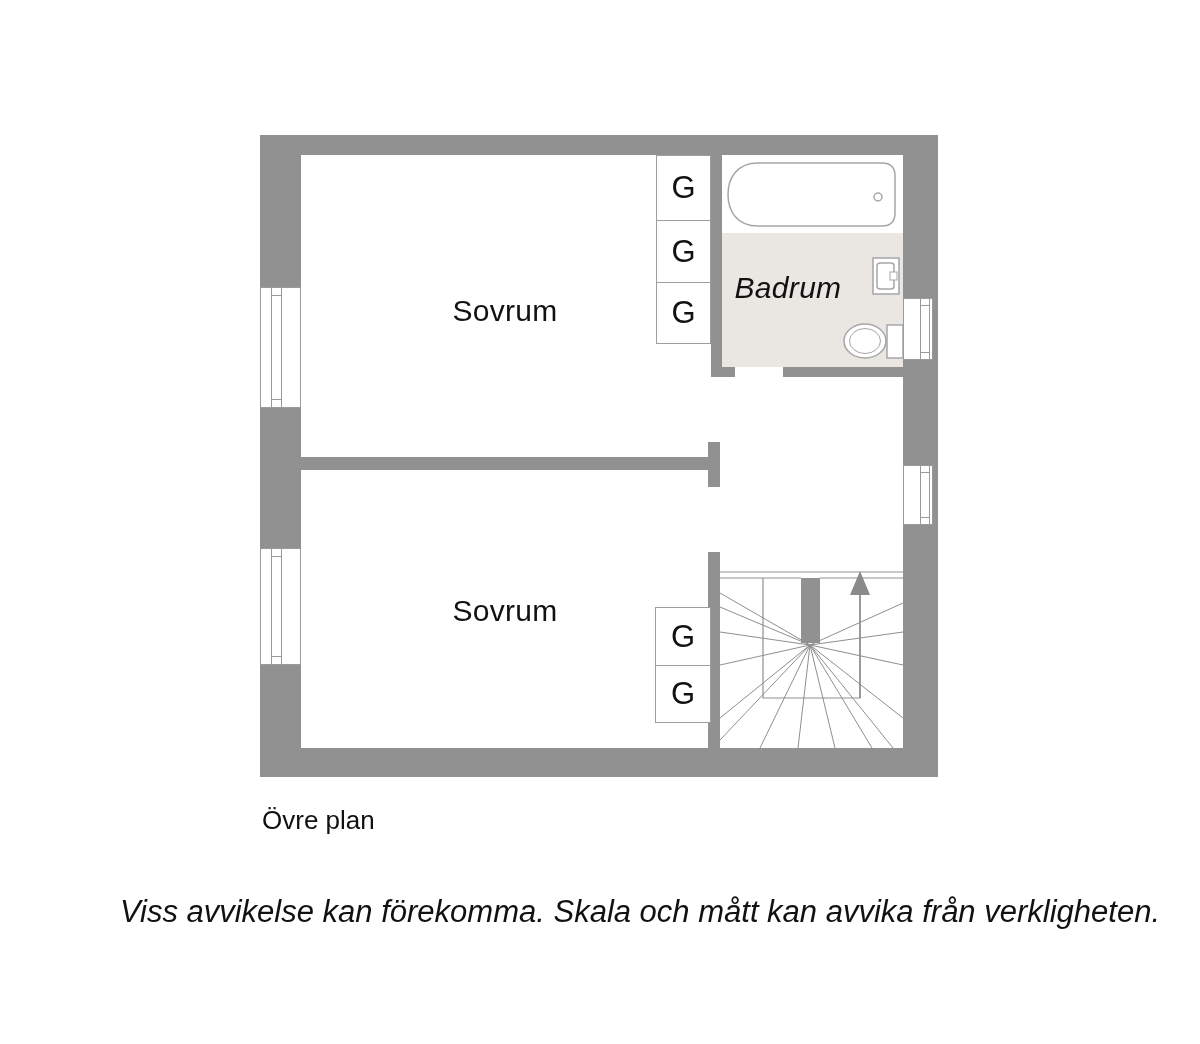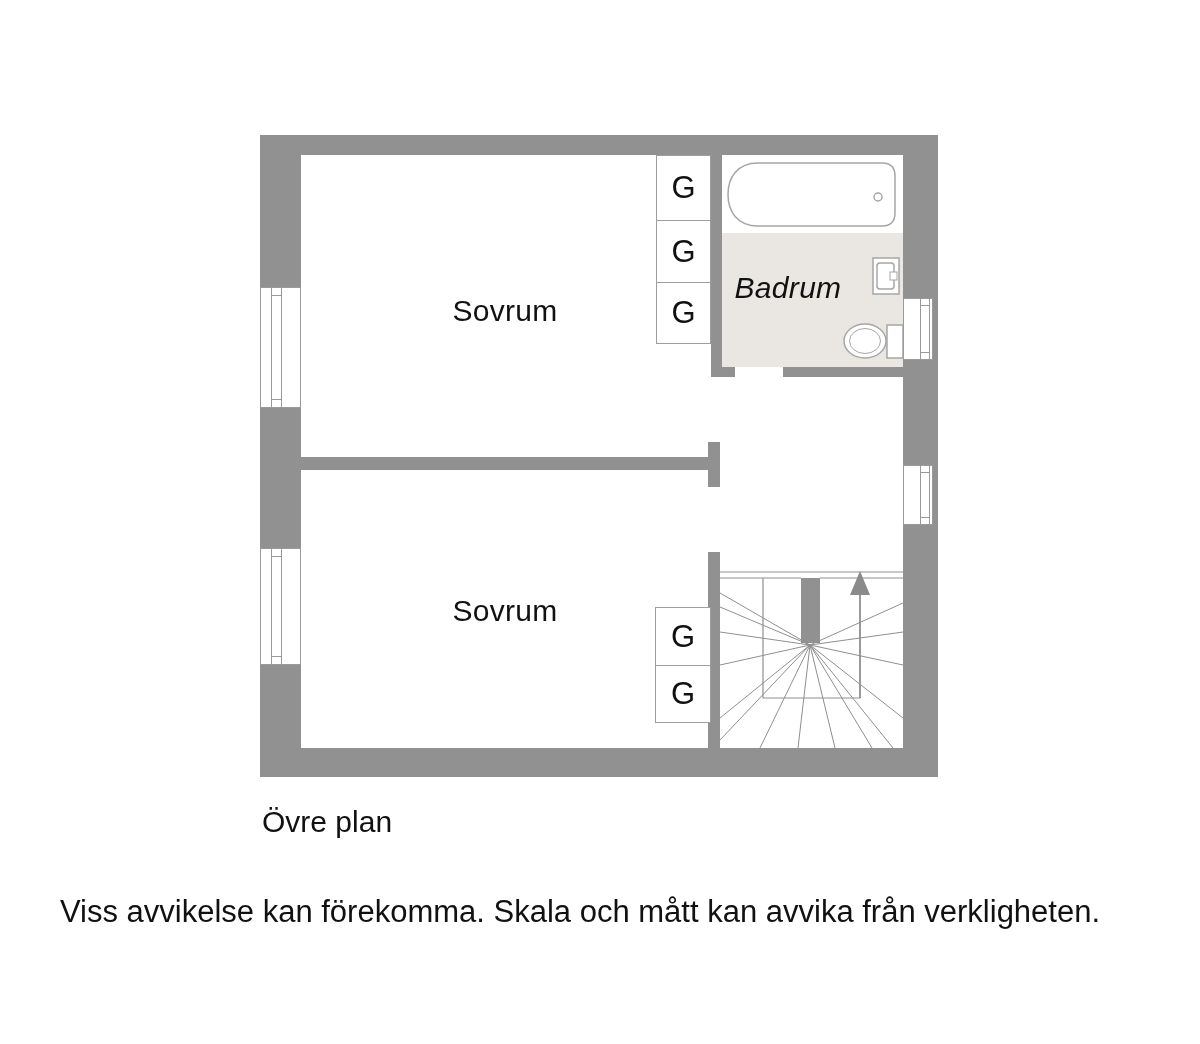--- a/index.html
+++ b/index.html
@@ -15,24 +15,24 @@
   .bath-floor{position:absolute;left:722px;top:233px;width:181px;height:134px;background:#eae7e2;}
   .closet{
     position:absolute;background:#ffffff;border:1px solid #9e9e9e;
     display:flex;align-items:center;justify-content:center;
     font-size:31px;color:#111111;box-sizing:border-box;
   }
   .window{position:absolute;background:#ffffff;border:1px solid #9a9a9a;box-sizing:border-box;z-index:5;}
   .window .pane{position:absolute;top:0;bottom:0;border-left:1px solid #9a9a9a;border-right:1px solid #9a9a9a;}
   .window .tick{position:absolute;height:1px;background:#9a9a9a;}
   svg{position:absolute;overflow:visible;}
-  .caption{position:absolute;font-size:30px;color:#111111;white-space:nowrap;}
+  .caption{position:absolute;font-size:26px;color:#111111;white-space:nowrap;}
   .disclaimer{
-    position:absolute;left:0;top:894px;width:1160px;text-align:center;
-    font-size:31px;color:#111111;white-space:nowrap;
+    position:absolute;left:0;top:894px;width:1160px;text-align:right;
+    font-size:31px;color:#111111;white-space:nowrap;font-style:italic;
   }
 </style>
 </head>
 <body>
 
 <div id="canvas">
 
   <div class="wall" style="left:262px;top:135px;width:676px;height:20px;"></div>
   <div class="wall" style="left:260px;top:135px;width:41px;height:613px;"></div>
   <div class="wall" style="left:903px;top:135px;width:35px;height:613px;"></div>

